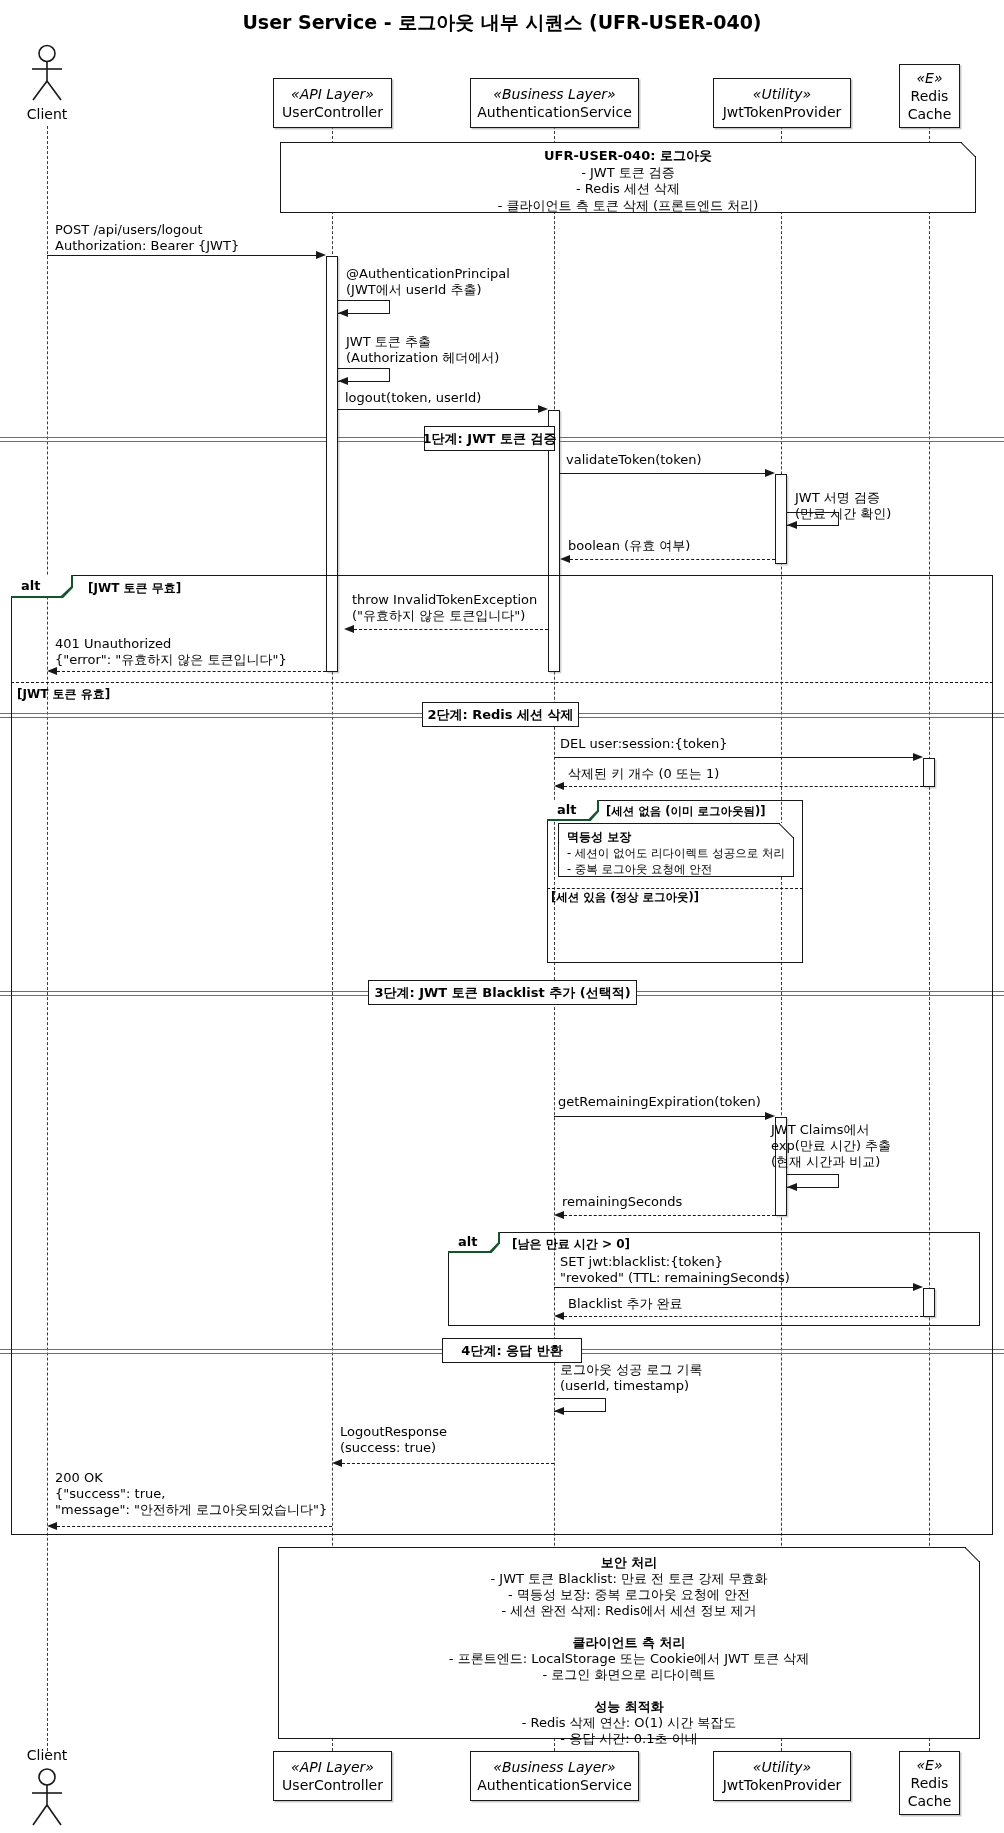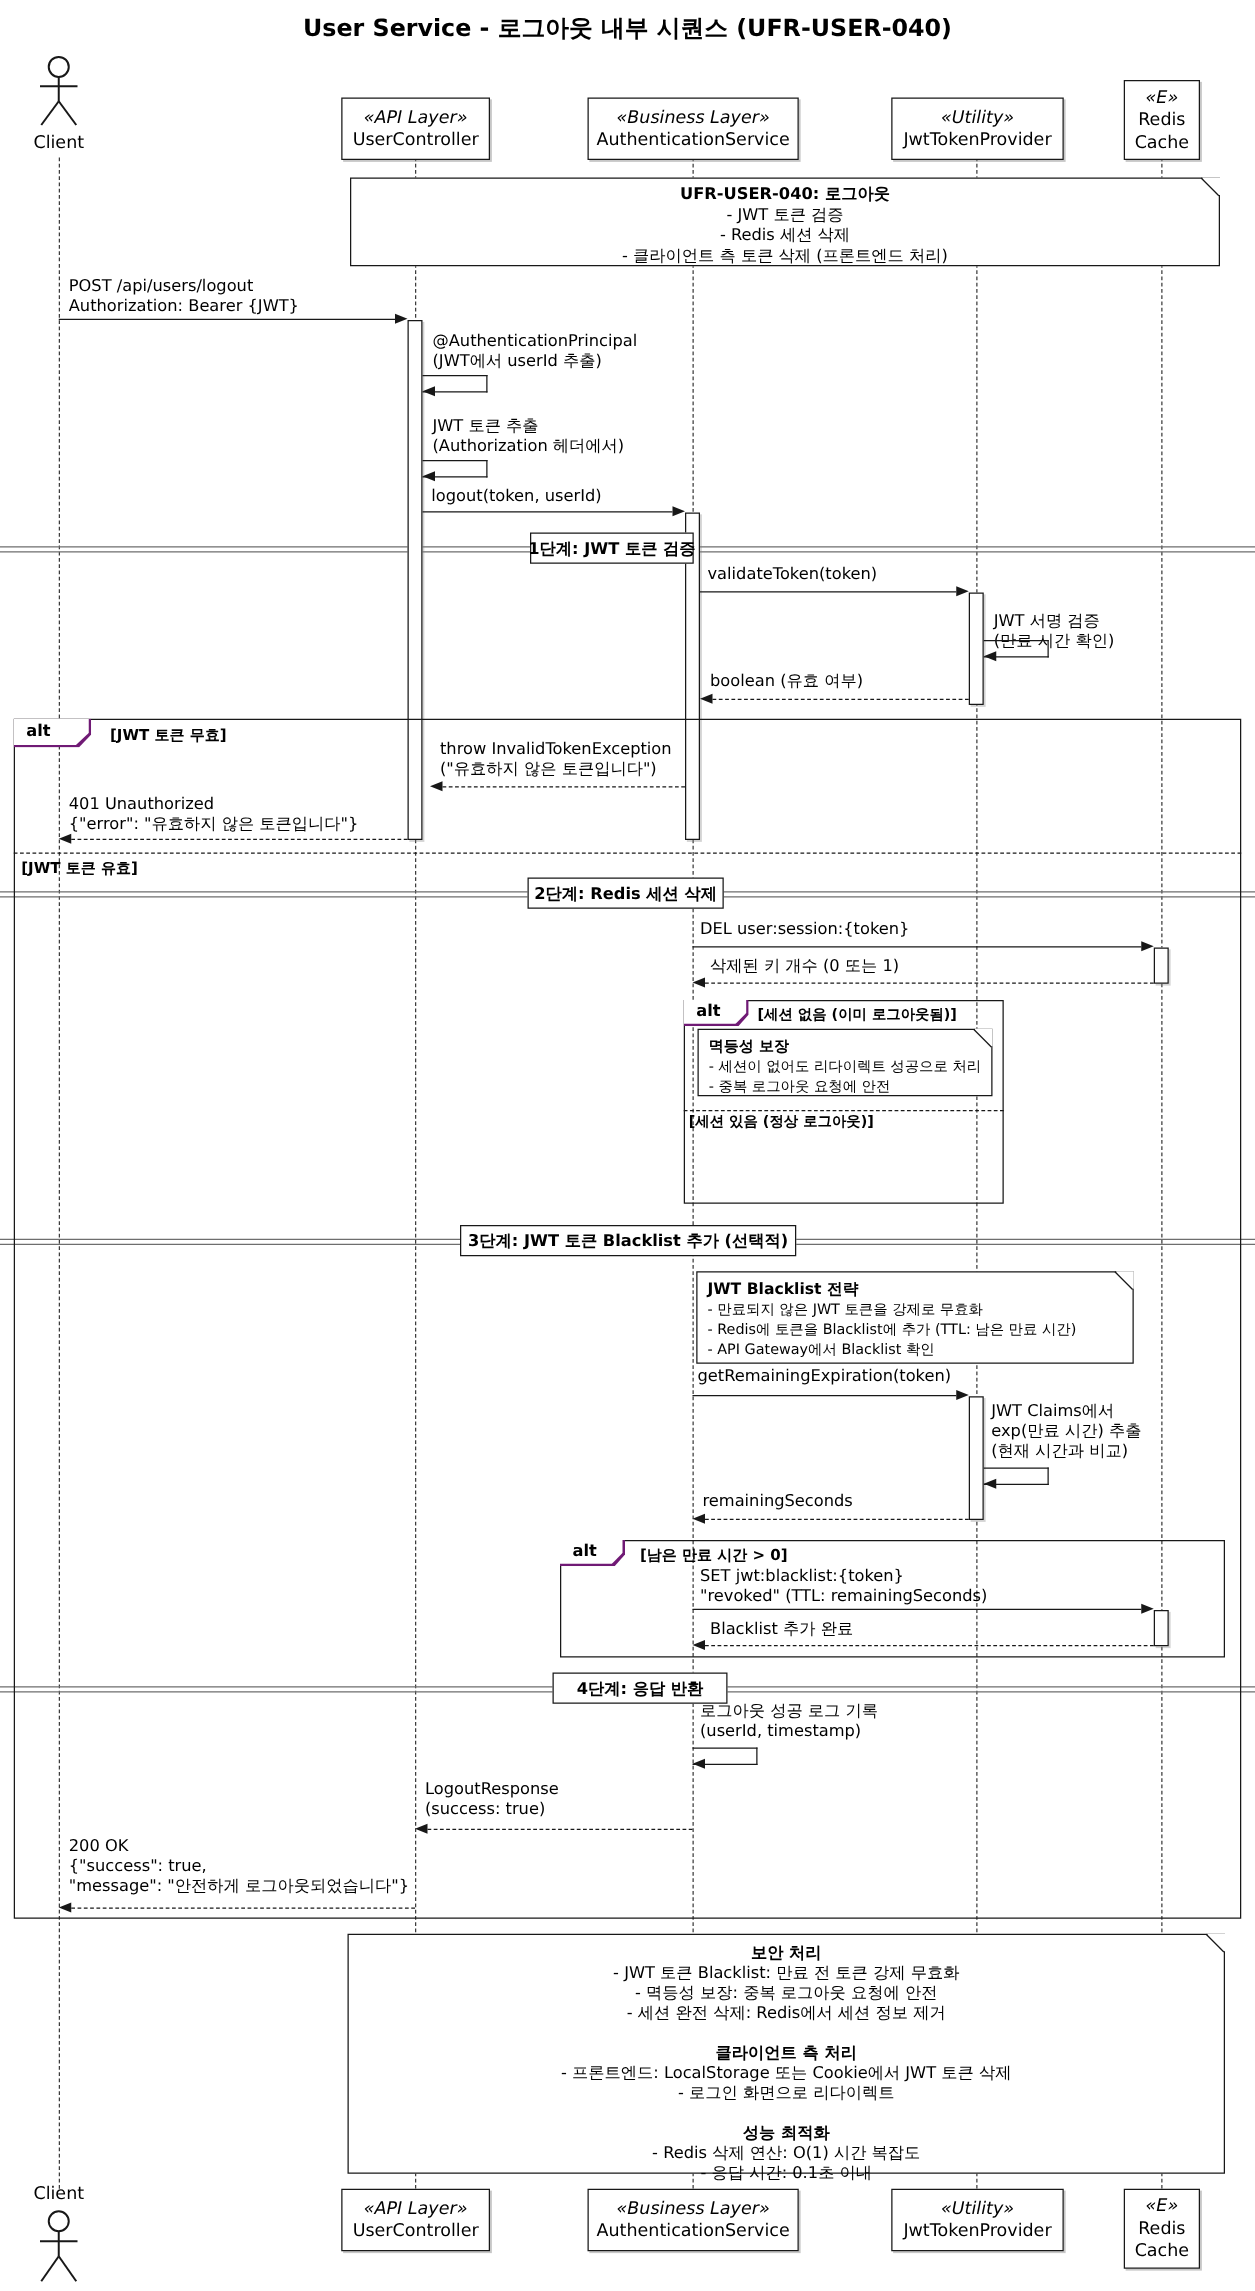--- a/index.html
+++ b/index.html
@@ -19,21 +19,21 @@
   .note{position:absolute;border:1.4px solid #181818;background:#fff;
         font-size:11.5px;line-height:16px;padding:5px 8px;box-sizing:border-box;}
   .note::before{content:"";position:absolute;top:-1.4px;right:-1.4px;width:14px;height:14px;background:#fff;}
   .note::after{content:"";position:absolute;top:5.6px;right:-3px;width:20px;height:0;
                border-top:1.4px solid #181818;transform:rotate(45deg);}
   .note .t{font-weight:bold;display:block;}
   .note span{display:block;white-space:nowrap;}
   .ncenter{text-align:center;}
   .ncenter .inner{display:inline-block;text-align:center;}
   .frame{position:absolute;border:1.6px solid #181818;box-sizing:border-box;pointer-events:none;}
-  .tab{position:absolute;background:#701a75;
+  .tab{position:absolute;background:#14532d;
        clip-path:polygon(0 0,100% 0,100% 55%,84% 100%,0 100%);}
   .tab>span{position:absolute;left:0;top:0;right:1.6px;bottom:1.8px;background:#fff;
        clip-path:polygon(0 0,100% 0,100% 52%,82% 100%,0 100%);
        font-weight:bold;font-size:13px;display:flex;align-items:center;padding-left:10px;}
   .cond{position:absolute;font-weight:bold;font-size:11.5px;white-space:nowrap;}
   .elseline{position:absolute;border-top:1.3px dashed #181818;height:0;}
   .mlabel{position:absolute;font-size:13px;line-height:16px;white-space:nowrap;}
   .mlabel span{display:block;}
   .line{position:absolute;height:0;border-top:1.3px solid #181818;}
   .line.d{border-top-style:dashed;}
@@ -105,26 +105,20 @@
     </div>
   </div>
 
   <div class="note" style="left:558px;top:823px;width:236px;height:54px">
     <span class="t" style="font-size:12px">멱등성 보장</span>
     <span>- 세션이 없어도 리다이렉트 성공으로 처리</span>
     <span>- 중복 로그아웃 요청에 안전</span>
   </div>
 
 
-  <div class="note" style="left:557px;top:1017px;width:350px;height:74px">
-    <span class="t" style="font-size:12.5px">JWT Blacklist 전략</span>
-    <span>- 만료되지 않은 JWT 토큰을 강제로 무효화</span>
-    <span>- Redis에 토큰을 Blacklist에 추가 (TTL: 남은 만료 시간)</span>
-    <span>- API Gateway에서 Blacklist 확인</span>
-  </div>
 
   <div class="note ncenter" style="left:278px;top:1547px;width:702px;height:192px;font-size:13px;line-height:16px;padding-top:7px">
     <div class="inner">
       <span class="t">보안 처리</span>
       <span>- JWT 토큰 Blacklist: 만료 전 토큰 강제 무효화</span>
       <span>- 멱등성 보장: 중복 로그아웃 요청에 안전</span>
       <span>- 세션 완전 삭제: Redis에서 세션 정보 제거</span>
       <span style="height:16px"></span>
       <span class="t">클라이언트 측 처리</span>
       <span>- 프론트엔드: LocalStorage 또는 Cookie에서 JWT 토큰 삭제</span>
@@ -240,21 +234,21 @@
   <div class="hl" style="left:554px;top:782px"></div>
 
   <div class="divlabel" style="left:368px;top:980px;width:269px;height:25px">3단계: JWT 토큰 Blacklist 추가 (선택적)</div>
 
   <div class="mlabel" style="left:558px;top:1094px">
     <span>getRemainingExpiration(token)</span>
   </div>
   <div class="line" style="left:554px;top:1116px;width:211px"></div>
   <div class="hr" style="left:765px;top:1112px"></div>
 
-  <div class="mlabel" style="left:793px;top:1122px">
+  <div class="mlabel" style="left:771px;top:1122px">
     <span>JWT Claims에서</span>
     <span>exp(만료 시간) 추출</span>
     <span>(현재 시간과 비교)</span>
   </div>
   <div class="loop" style="left:787px;top:1174px;width:52px;height:14px"></div>
   <div class="hl" style="left:787px;top:1183px"></div>
 
   <div class="mlabel" style="left:562px;top:1194px">
     <span>remainingSeconds</span>
   </div>

